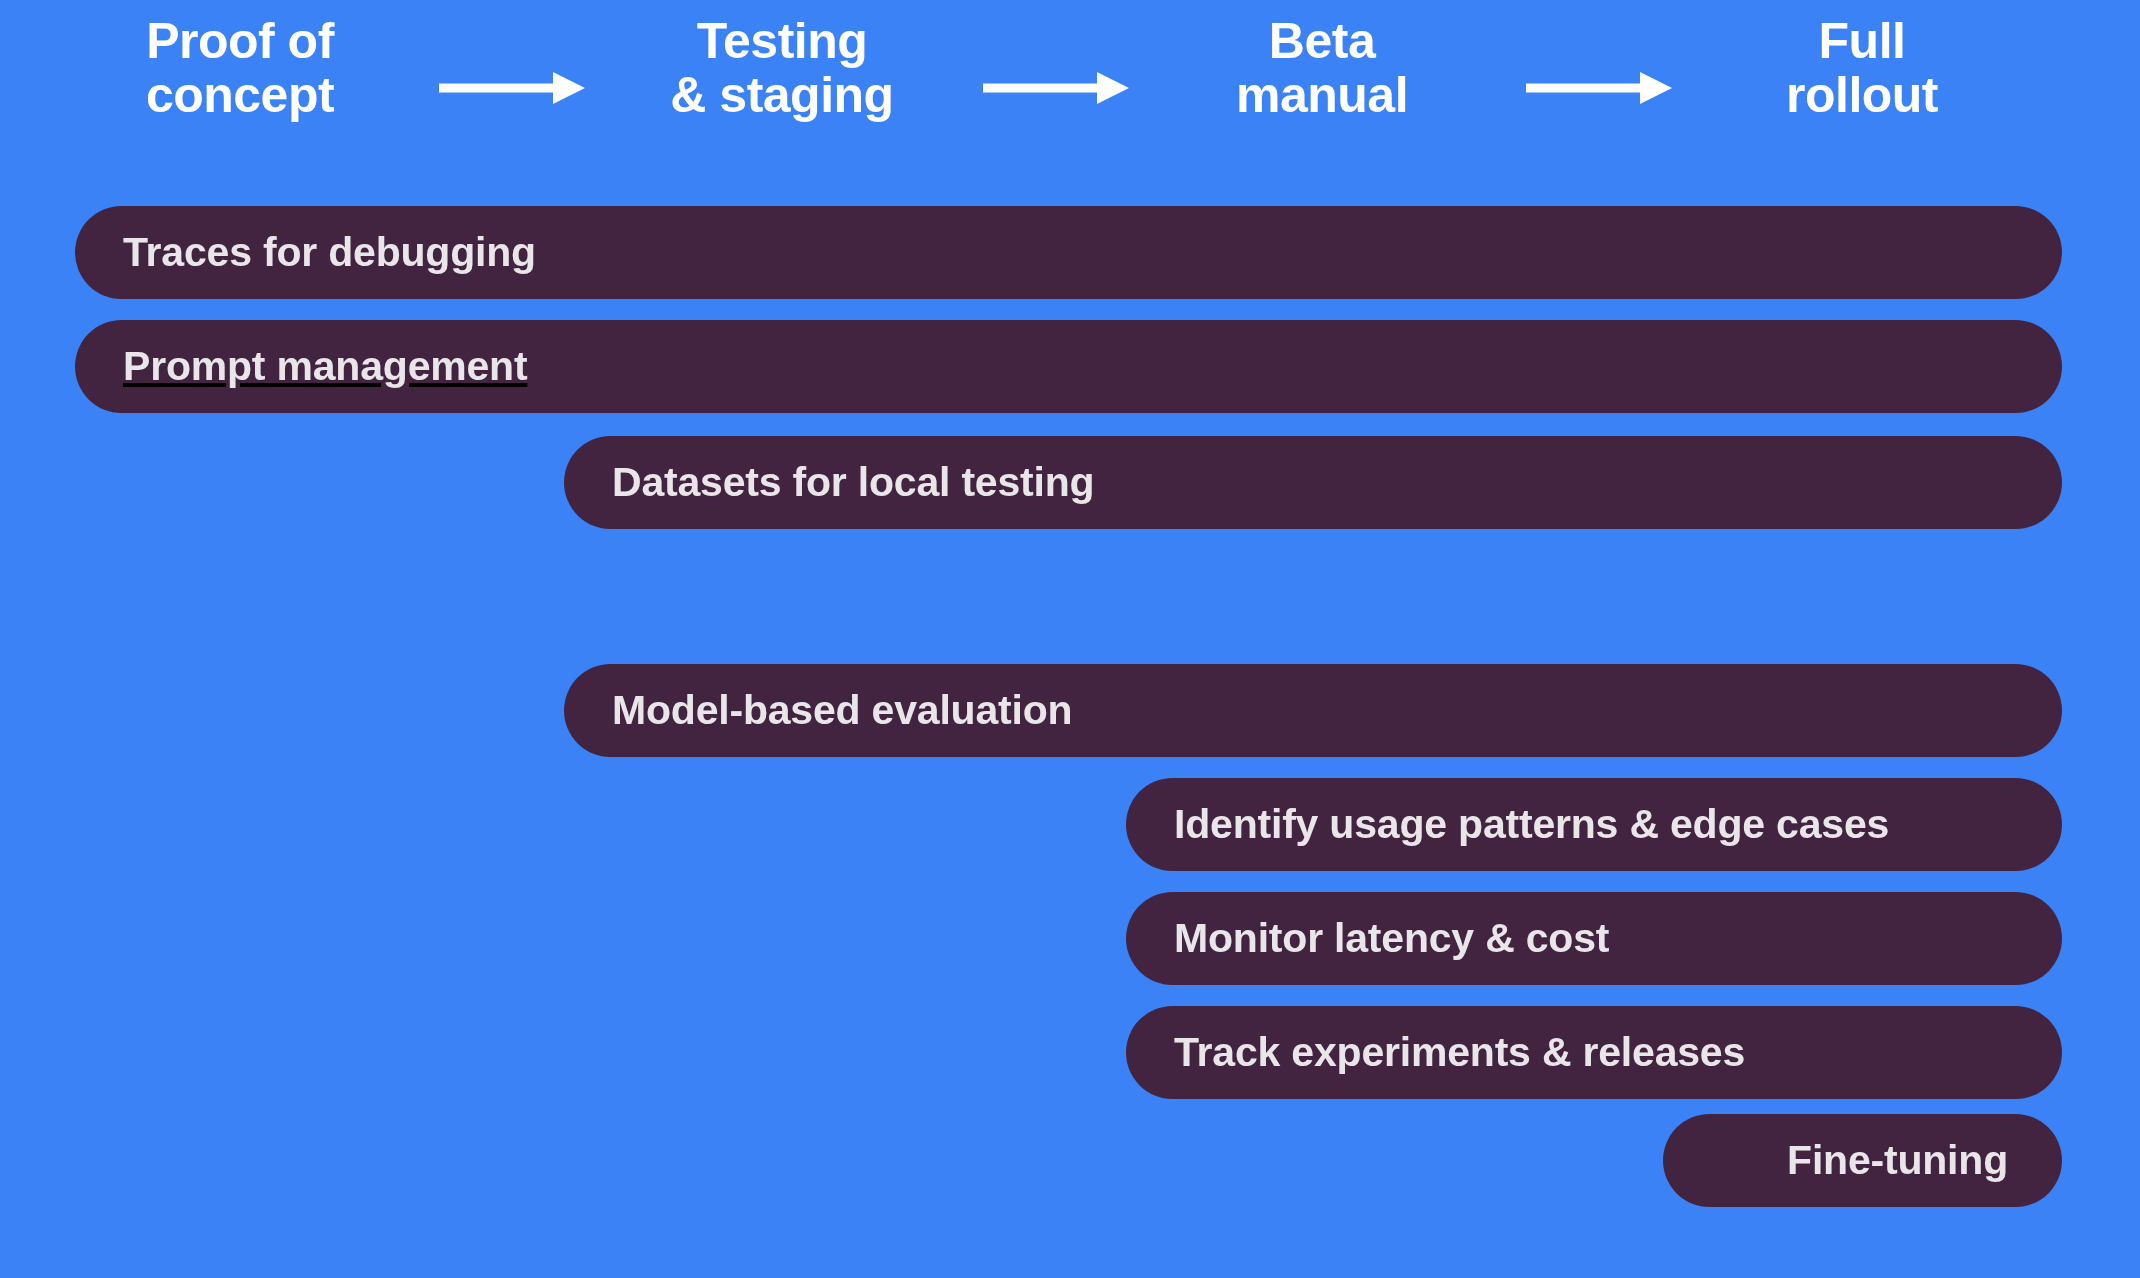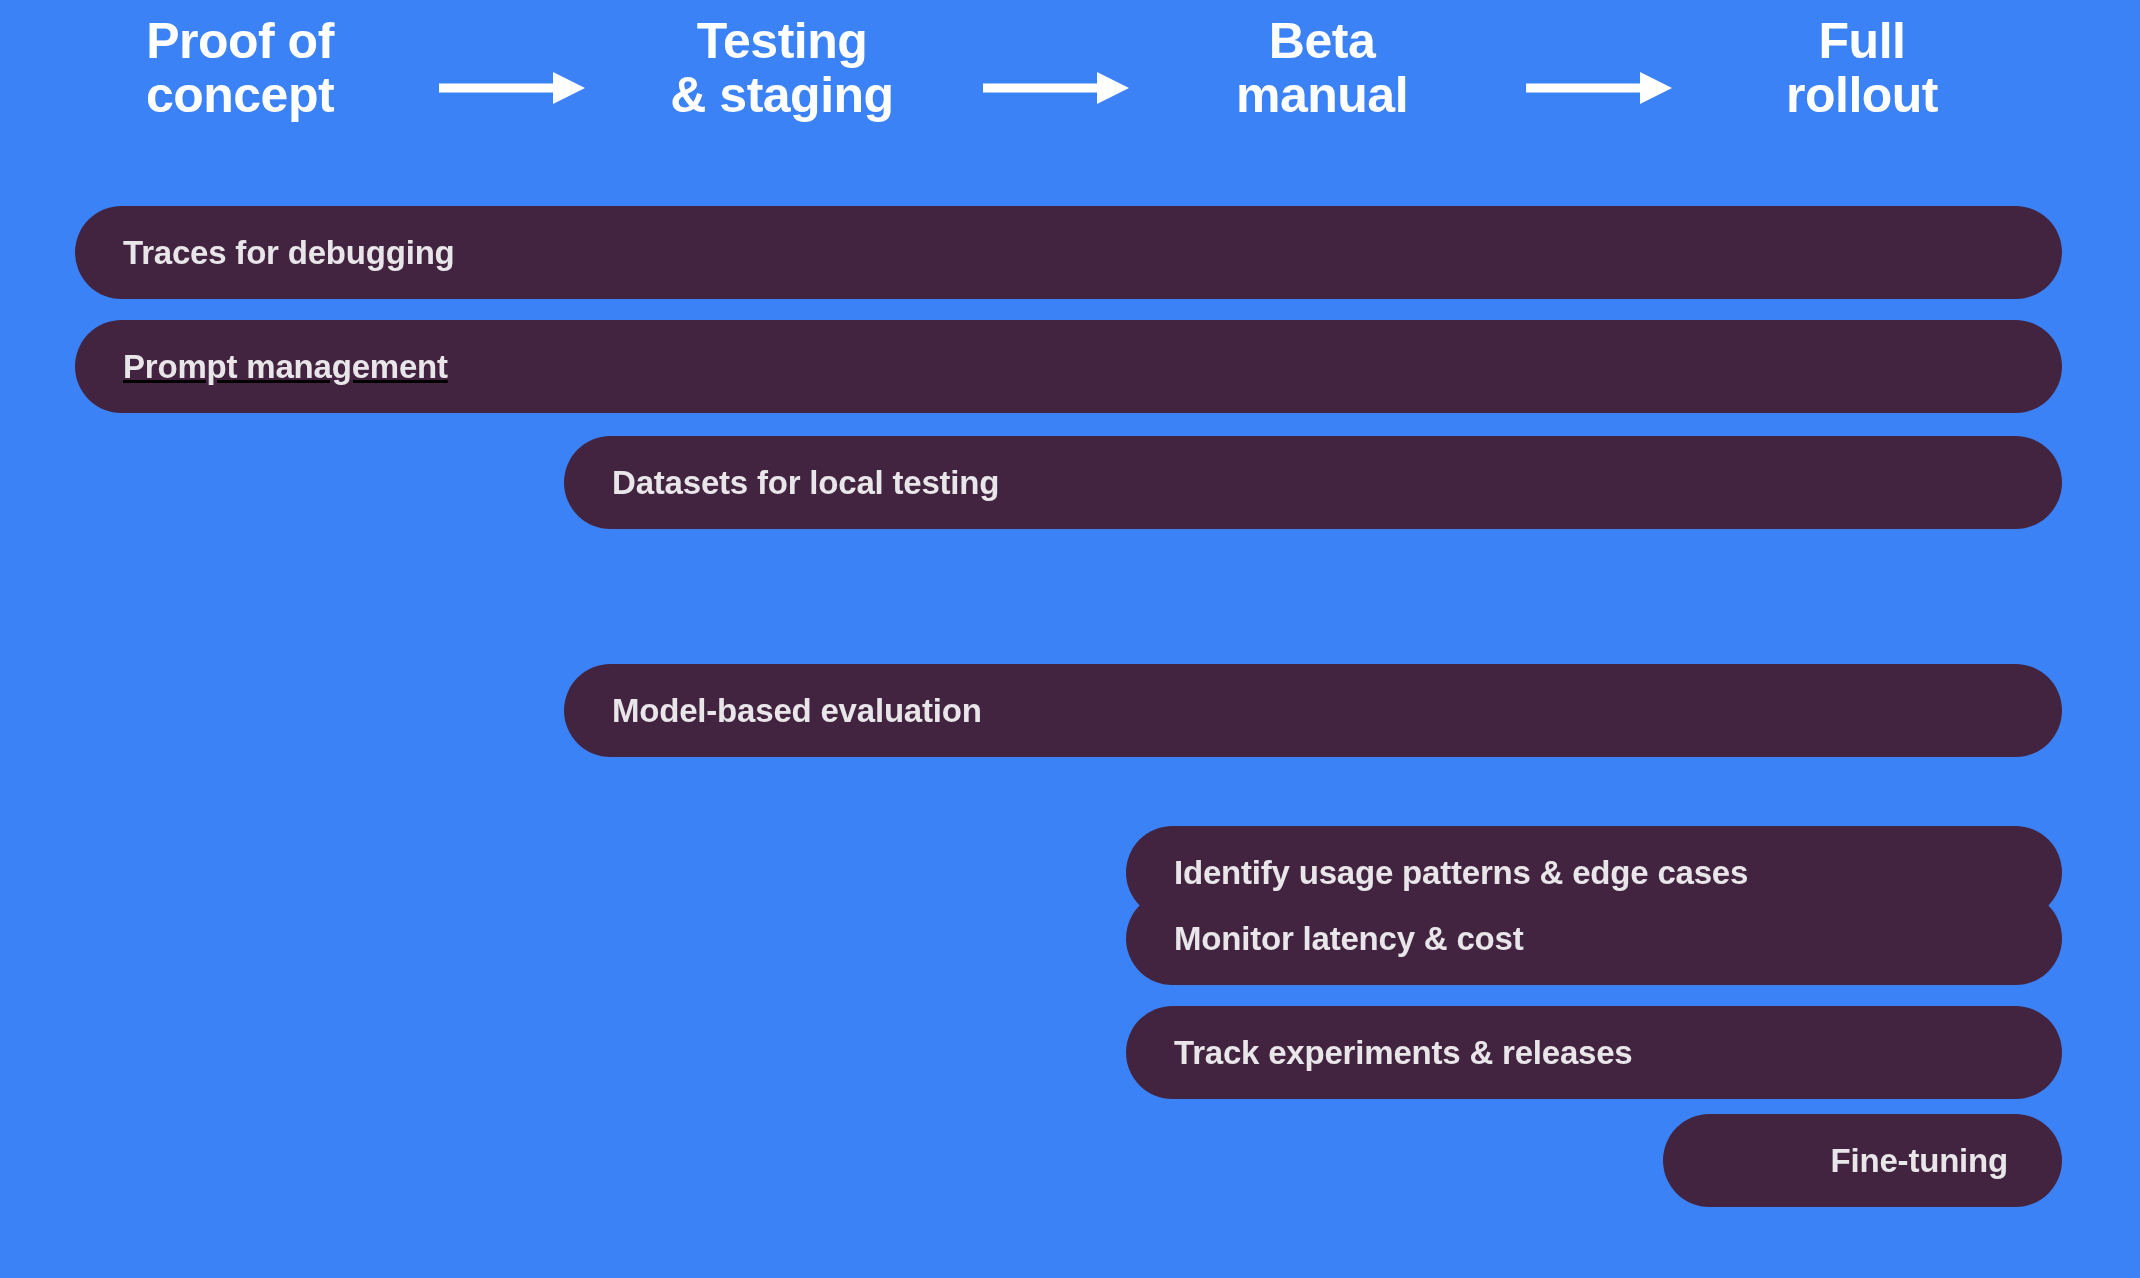--- a/index.html
+++ b/index.html
@@ -59,21 +59,21 @@
     position: absolute;
     height: 93px;
     background: #422440;
     border-radius: 47px;
     display: flex;
     align-items: center;
     box-sizing: border-box;
   }
   .bar-label {
     color: #E9E6EA;
-    font-size: 33px;
+    font-size: 41px;
     font-weight: bold;
     letter-spacing: -0.2px;
     white-space: nowrap;
     padding-left: 48px;
   }
   .bar.align-right {
     justify-content: flex-end;
   }
   .bar.align-right .bar-label {
     padding-left: 0;
@@ -129,21 +129,21 @@
       </div>
       <div class="bar" style="left: 75px; top: 320px; width: 1987px; text-decoration: underline;">
         <span class="bar-label">Prompt management</span>
       </div>
       <div class="bar" style="left: 564px; top: 436px; width: 1498px;">
         <span class="bar-label">Datasets for local testing</span>
       </div>
       <div class="bar" style="left: 564px; top: 664px; width: 1498px;">
         <span class="bar-label">Model-based evaluation</span>
       </div>
-      <div class="bar" style="left: 1126px; top: 778px; width: 936px; margin-top: 48px;">
+      <div class="bar" style="left: 1126px; top: 778px; width: 936px;">
         <span class="bar-label">Identify usage patterns &amp; edge cases</span>
       </div>
       <div class="bar" style="left: 1126px; top: 892px; width: 936px;">
         <span class="bar-label">Monitor latency &amp; cost</span>
       </div>
       <div class="bar" style="left: 1126px; top: 1006px; width: 936px;">
         <span class="bar-label">Track experiments &amp; releases</span>
       </div>
       <div class="bar align-right" style="left: 1663px; top: 1114px; width: 399px;">
         <span class="bar-label">Fine-tuning</span>

